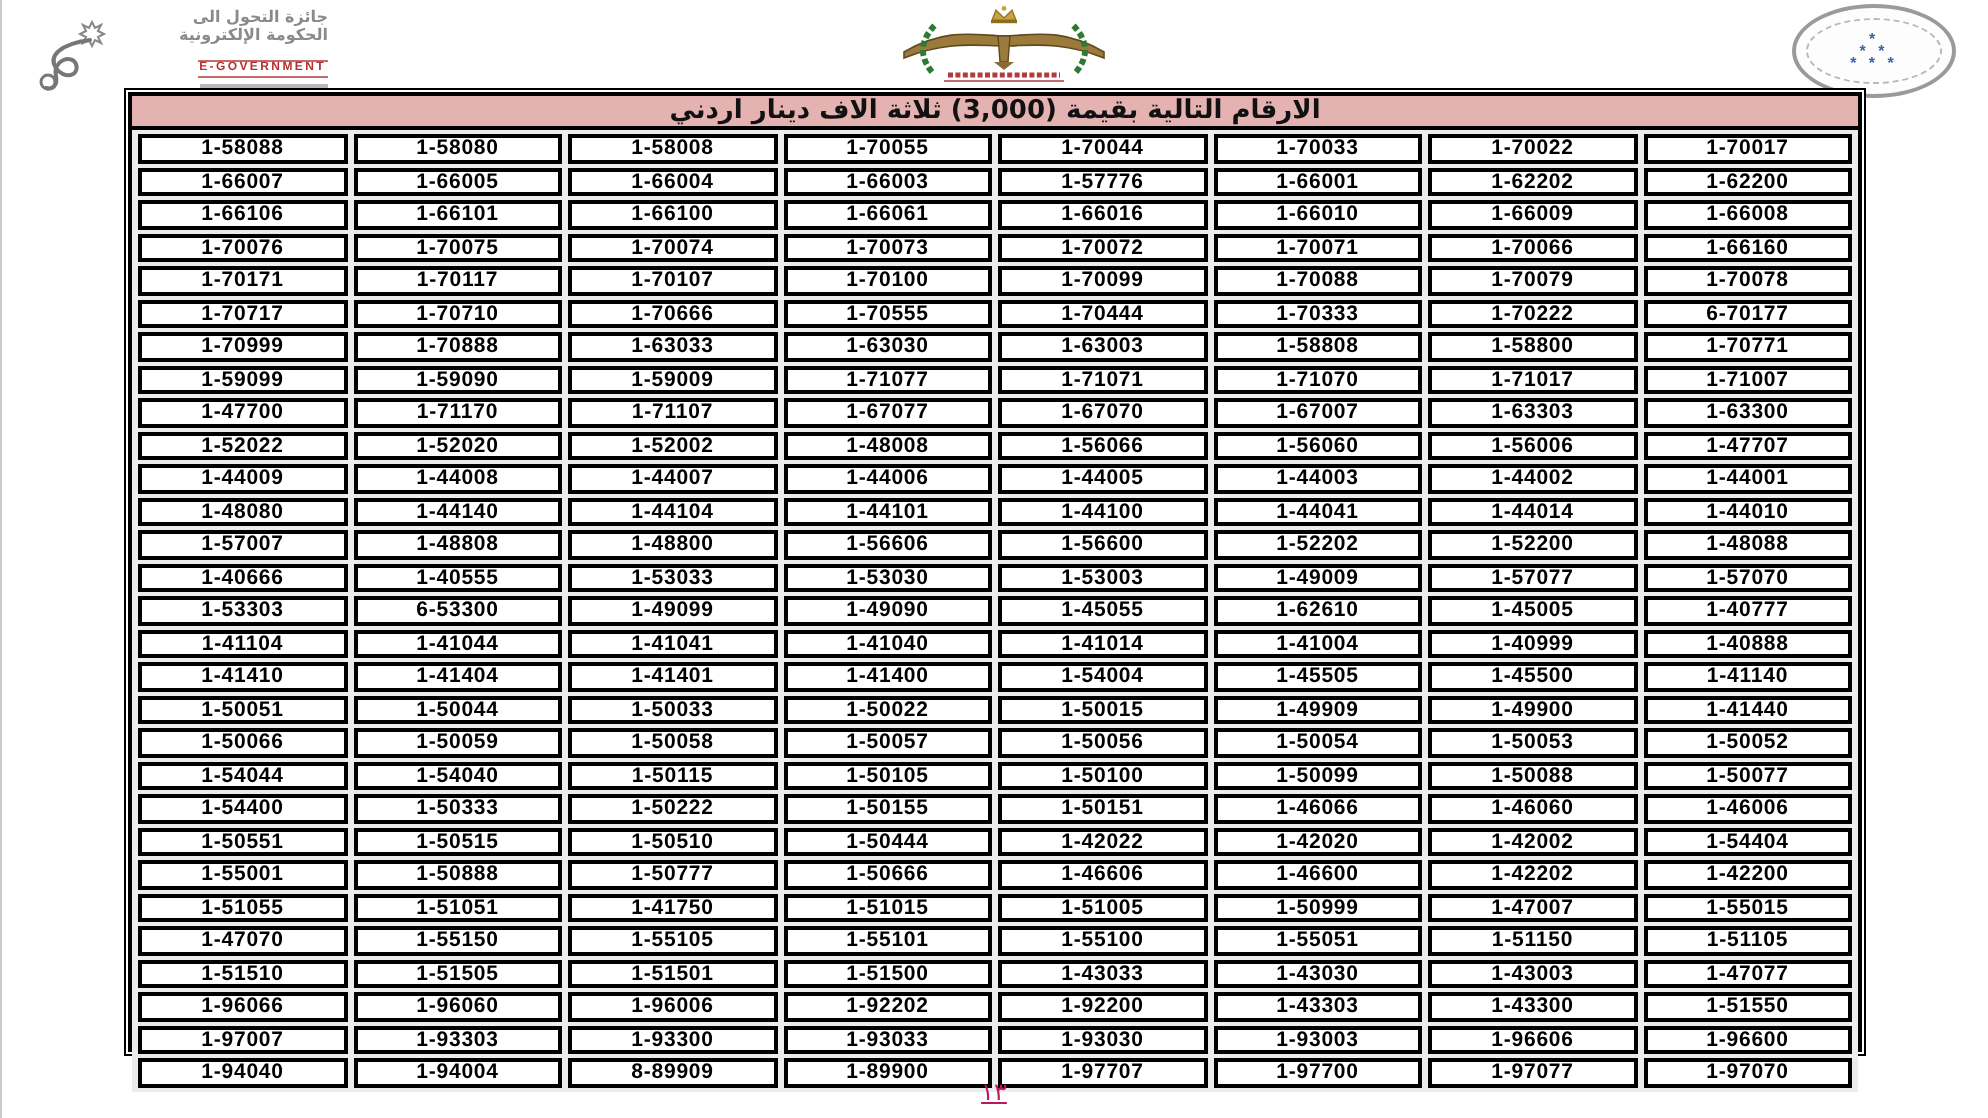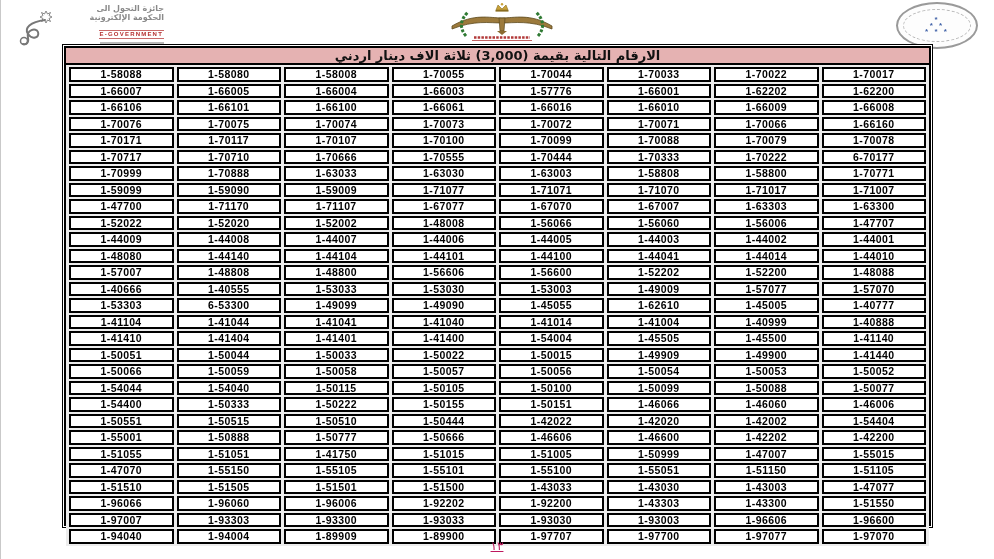--- a/index.html
+++ b/index.html
@@ -386,21 +386,21 @@
               <td>1-93300</td>
               <td>1-93033</td>
               <td>1-93030</td>
               <td>1-93003</td>
               <td>1-96606</td>
               <td>1-96600</td>
             </tr>
             <tr>
               <td>1-94040</td>
               <td>1-94004</td>
-              <td>1-89909</td>
+              <td>8-89909</td>
               <td>1-89900</td>
               <td>1-97707</td>
               <td>1-97700</td>
               <td>1-97077</td>
               <td>1-97070</td>
             </tr>
           </tbody>
       </table>
     </div>
   </div>

